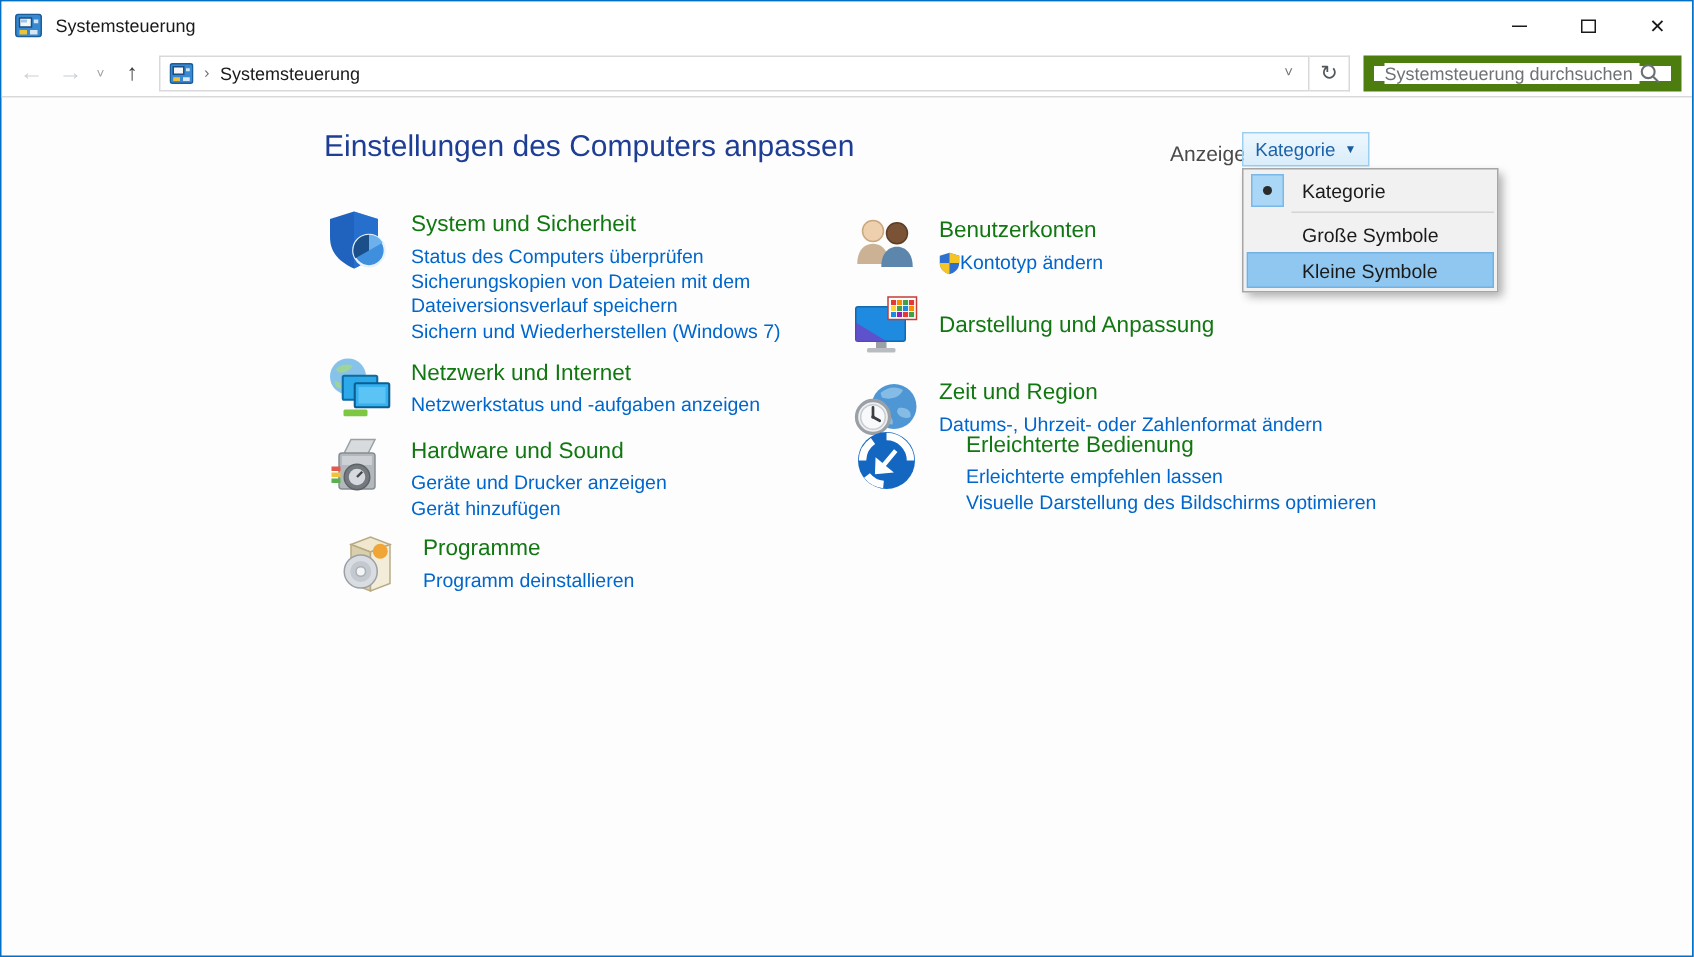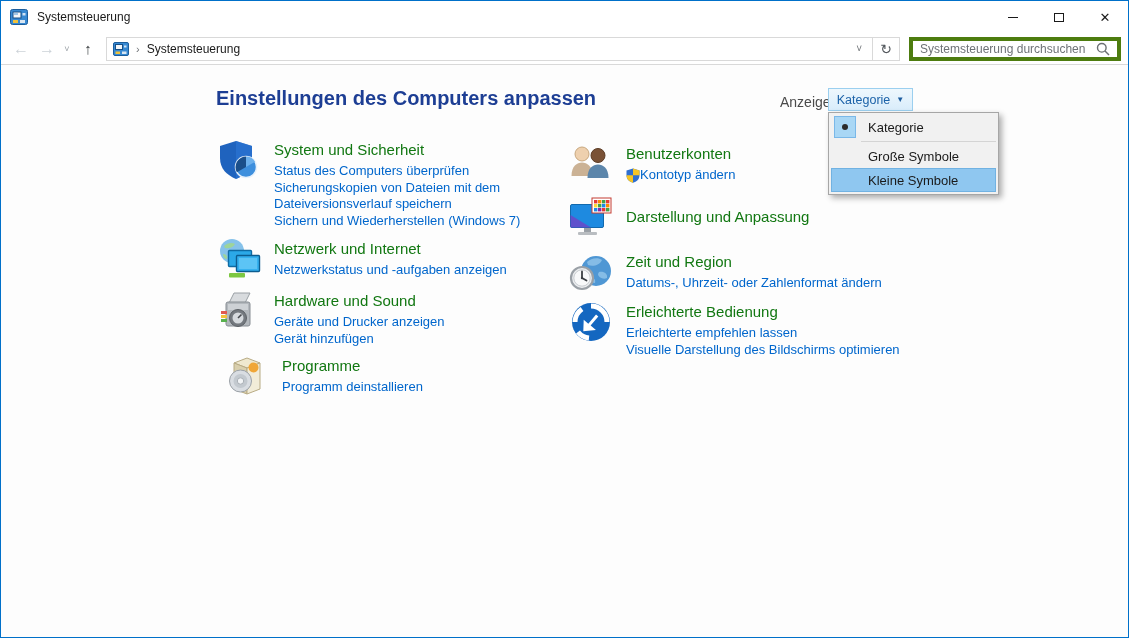--- a/index.html
+++ b/index.html
@@ -23,25 +23,25 @@
   .arrow-disabled { color:#ccd2d8; }
   .chev-sm { font-size:9px; color:#9aa0a6; width:14px; text-align:center; }
   .up-arrow { color:#3c4043; font-size:15px; width:28px; text-align:center; margin-right:4px; }
   .addressbar { flex:1; height:24px; border:1px solid #d9d9d9; background:#fff; display:flex; align-items:center; padding:0 6px; }
   .addressbar .crumb-icon { width:16px; height:14px; display:flex; }
   .crumb-chev { color:#6f7377; font-size:11px; margin:0 7px; }
   .crumb-text { font-size:12px; color:#1a1a1a; }
   .addr-spacer { flex:1; }
   .addr-chev { color:#6f7377; font-size:10px; padding:0 4px; }
   .refresh-btn { width:27px; height:24px; border:1px solid #d9d9d9; border-left:none; display:flex; align-items:center; justify-content:center; color:#52575c; font-size:14px; }
-  .searchbox { width:212px; height:24px; border:4px solid #4d7c0f; margin-left:9px; display:flex; align-items:center; padding:0 7px; background:#fff; }
+  .searchbox { width:212px; height:24px; border:7px solid #4d7c0f; margin-left:9px; display:flex; align-items:center; padding:0 7px; background:#fff; }
   .searchbox input { border:none; outline:none; flex:1; font-size:12px; font-family:inherit; color:#3c4043; min-width:0; }
   .searchbox input::placeholder { color:#6e7277; opacity:1; }
   
-  .page-heading { position:absolute; left:215px; top:86px; font-size:20px; font-weight:700; color:#1d3e94; }
+  .page-heading { position:absolute; left:215px; top:86px; font-size:20px; font-weight:400; color:#1d3e94; }
   .viewby-label { position:absolute; left:779px; top:93px; font-size:14px; color:#4a4a4a; }
   .viewby-btn {
     position:absolute; left:827px; top:87px; width:85px; height:23px;
     display:flex; align-items:center; justify-content:center; gap:6px;
     background:linear-gradient(#eef7fd,#d9edfb); border:1px solid #9bcfef;
     font-size:12.5px; color:#1c62a8; cursor:default;
   }
   .viewby-btn .dd-arrow { font-size:8px; color:#1c5c9e; }
   
   .view-menu {
@@ -293,21 +293,21 @@
         <path d="M13 28 V21.5 M13 28 L17.5 30.5" stroke="#3b3f44" stroke-width="1.8" stroke-linecap="round"></path>
         <circle cx="13" cy="28" r="1.2" fill="#3b3f44"></circle>
       </svg>
     </span>
     <div class="cat-text">
       <div class="cat-title">Zeit und Region</div>
       <a class="cat-link wide">Datums-, Uhrzeit- oder Zahlenformat ändern</a>
     </div>
   </div>
 
-  <div class="cat-item" style="left:568px; top:299px;">
+  <div class="cat-item" style="left:568px; top:284px;gap:18px;">
     <span class="cat-icon">
       <svg viewBox="0 0 44 44" width="44" height="44">
         <circle cx="22" cy="22" r="19" fill="#1467c0"></circle>
         <path d="M22 6 A16 16 0 0 1 38 22" stroke="#fff" stroke-width="5" fill="none"></path>
         <path d="M6 22 A16 16 0 0 1 13 9" stroke="#fff" stroke-width="5" fill="none"></path>
         <path d="M9 32 A16 16 0 0 0 20 38" stroke="#fff" stroke-width="5" fill="none"></path>
         <path d="M24 13 V25 H31 L22 34 L15 25 H21 V13 Z" fill="#fff" transform="rotate(40 22 22)"></path>
       </svg>
     </span>
     <div class="cat-text">

